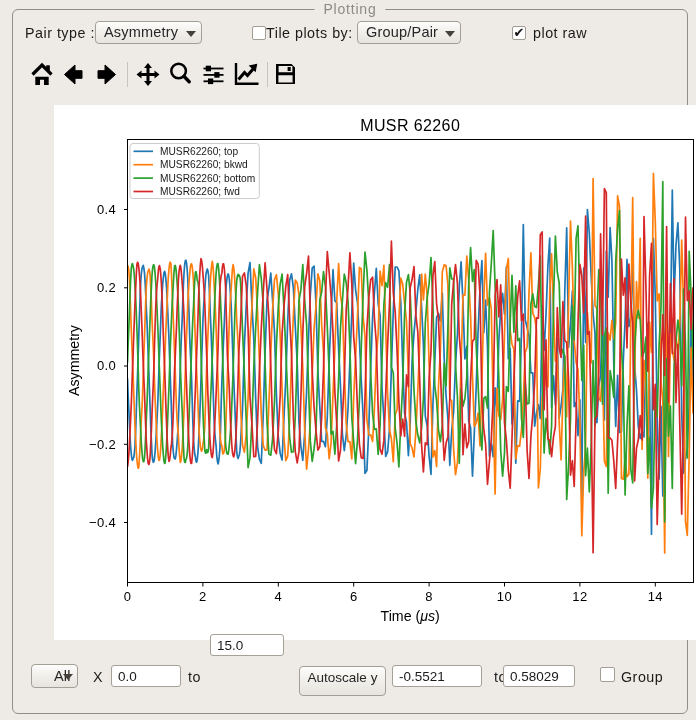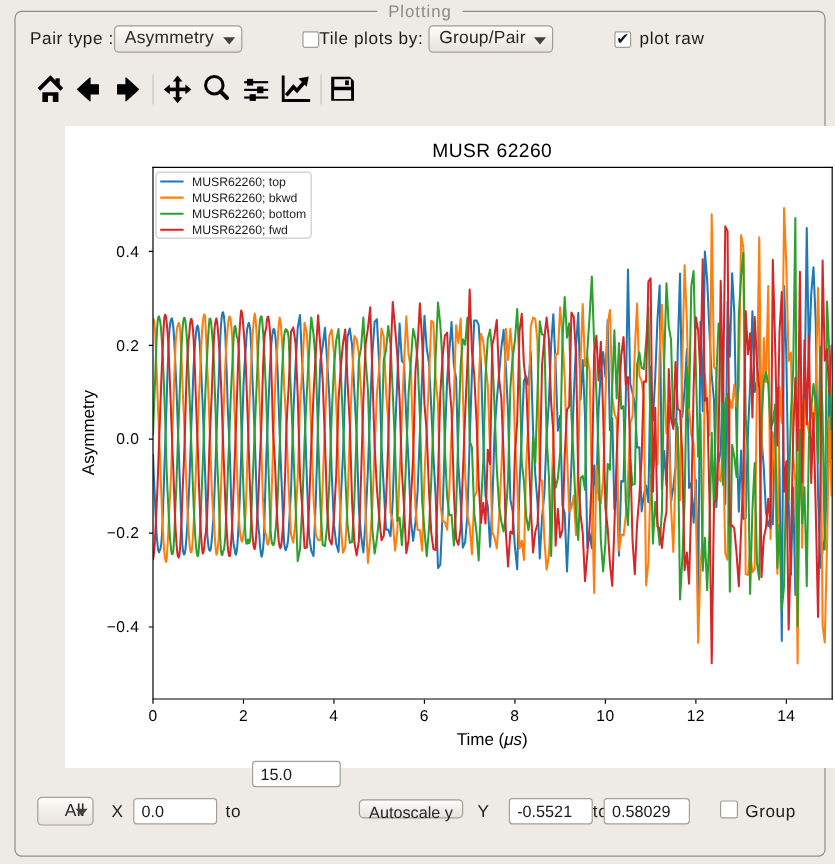--- a/index.html
+++ b/index.html
@@ -11,21 +11,21 @@
    background:linear-gradient(#fdfdfc, #f2f0ec 45%, #e7e4df);
    display:flex; align-items:center; padding-left:8px; }
 .combo span { color:#262626; font-size:14.5px; letter-spacing:0.2px; position:relative; top:-0.5px; }
 .combo i { position:absolute; right:5px; top:50%; margin-top:-2px;
    border:5px solid transparent; border-top:6px solid #44413c; border-bottom:none; }
 .cb { position:absolute; width:14px; height:14px; background:#fff;
    border:1px solid #a29d95; border-radius:2px; color:#101010; font-size:13px;
    line-height:12px; text-align:center; }
 .tf { position:absolute; height:22px; background:#fff; border:1px solid #a6a096;
    border-radius:3px; color:#1b1b1b; font-size:13.5px; padding:3px 0 0 6px; }
-.btn { position:absolute; height:16px; border:1px solid #a39e96; border-radius:4px;
+.btn { position:absolute; height:30px; border:1px solid #a39e96; border-radius:4px;
    background:linear-gradient(#fdfdfc, #f2f0ec 45%, #e7e4df); color:#262626;
    font-size:13.5px; text-align:center; padding-top:3px; }
 .tb { position:absolute; }
 .sep { position:absolute; width:1px; height:25px; background:#c8c4bd; }
 #panel { position:absolute; left:22px; top:105px;padding-left:32px; }
 .tk { font-size:13px; letter-spacing:0.4px; fill:#000; font-family:"Liberation Sans",sans-serif; }
 .ttl { font-size:16px; letter-spacing:0.4px; fill:#000; font-family:"Liberation Sans",sans-serif; }
 .axl { font-size:14.2px; fill:#000; font-family:"Liberation Sans",sans-serif; }
 .lg { font-size:10.2px; fill:#1a1a1a; font-family:"Liberation Sans",sans-serif; }
 </style></head>
@@ -154,17 +154,17 @@
 <div class="combo" style="left:31px;top:664px;width:47px;height:24px;padding-left:22px">
     <span>All</span>
     <i style="right:4px"></i>
   </div>
 <span class="lbl" style="left:93px;top:669px">X</span>
 <div class="tf" style="left:111px;top:665px;width:70px">0.0</div>
 <span class="lbl" style="left:188px;top:669px">to</span>
 <div class="tf" style="left:210px;top:634px;width:74px">15.0</div>
 <div class="btn" style="left:299px;top:666px;width:87px">Autoscale y</div>
 <span class="lbl" style="left:398px;top:669px">Y</span>
-<div class="tf" style="left:424px;top:665px;width:70px">-0.5521</div>
+<div class="tf" style="left:392px;top:665px;width:90px">-0.5521</div>
 <span class="lbl" style="left:494px;top:669px">to</span>
 <div class="tf" style="left:503px;top:665px;width:72px">0.58029</div>
 <span class="cb" style="left:600px;top:667px;width:15px;height:15px"></span>
 <span class="lbl" style="left:621px;top:669px">Group</span>
 
 </body></html>

